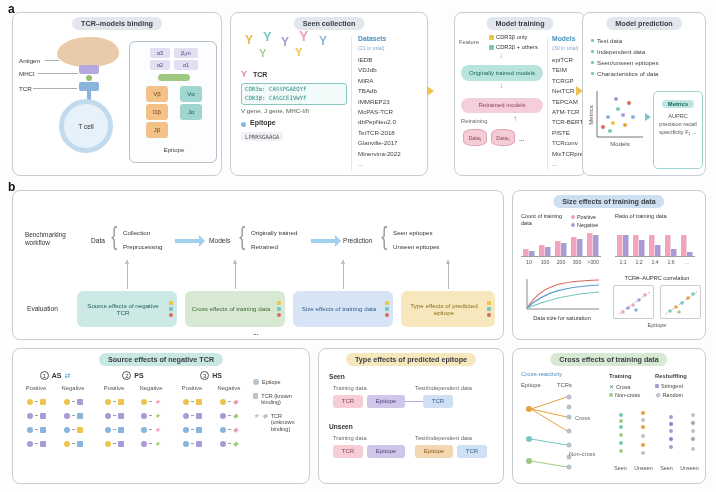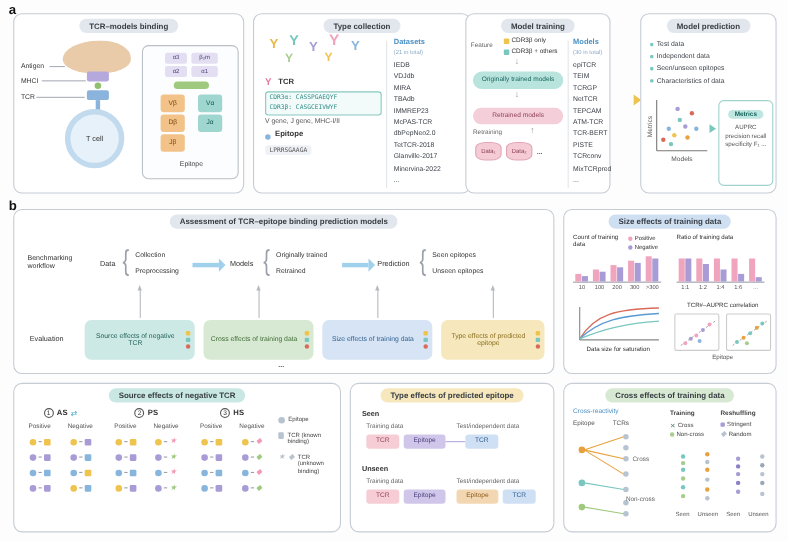--- a/index.html
+++ b/index.html
@@ -95,21 +95,21 @@
       <div class="obox" style="left:16px;top:44px">Vβ</div>
       <div class="obox" style="left:16px;top:62px">Dβ</div>
       <div class="obox" style="left:16px;top:80px">Jβ</div>
       <div class="tbx" style="left:50px;top:44px">Vα</div>
       <div class="tbx" style="left:50px;top:62px">Jα</div>
       <div class="abs t6" style="left:0;top:104px;width:88px;text-align:center;color:#444">Epitope</div>
     </div>
   </div>
 
   <div class="box" style="left:230px;top:12px;width:198px;height:164px">
-    <div class="pill">Type collection</div>
+    <div class="pill">Seen collection</div>
     <span class="yico" style="left:14px;top:20px;font-size:12px;color:#e8b84b">Y</span>
     <span class="yico" style="left:32px;top:16px;font-size:13px;color:#79c7bf">Y</span>
     <span class="yico" style="left:50px;top:22px;font-size:12px;color:#a99cd6">Y</span>
     <span class="yico" style="left:68px;top:15px;font-size:14px;color:#f0a4bd">Y</span>
     <span class="yico" style="left:88px;top:21px;font-size:12px;color:#87b5dd">Y</span>
     <span class="yico" style="left:28px;top:34px;font-size:11px;color:#a6cd8c">Y</span>
     <span class="yico" style="left:64px;top:33px;font-size:11px;color:#eec34e">Y</span>
     <span class="yico" style="left:10px;top:56px;font-size:9px;color:#e87da0">Y</span>
     <div class="abs t7 b" style="left:22px;top:58px">TCR</div>
     <div class="seqbox" style="left:10px;top:70px;width:106px">
@@ -133,21 +133,21 @@
       <div>dbPepNeo2.0</div>
       <div>TetTCR-2018</div>
       <div>Glanville-2017</div>
       <div>Minervina-2022</div>
       <div>...</div>
     </div>
   </div>
 
   <div class="flow-arrow" style="left:427px;top:86px"></div>
 
-  <div class="box" style="left:423px;top:12px;width:132px;height:164px">
+  <div class="box" style="left:454px;top:12px;width:132px;height:164px">
     <div class="pill">Model training</div>
     <div class="abs t55" style="left:4px;top:26px;color:#666">Feature</div>
     <div class="abs" style="left:34px;top:21px;display:flex;align-items:center;gap:2px">
       <i class="sq c-yellow"></i>
       <span class="t55">CDR3β only</span>
     </div>
     <div class="abs" style="left:34px;top:31px;display:flex;align-items:center;gap:2px">
       <i class="sq c-teal"></i>
       <span class="t55">CDR3β + others</span>
     </div>
@@ -217,21 +217,20 @@
     <div class="abs" style="left:62px;top:100px;width:0;height:0;border-top:4px solid transparent;border-bottom:4px solid transparent;border-left:6px solid #79c7bf"></div>
     <div class="metbox" style="left:70px;top:78px;width:50px;height:78px">
       <span class="metpill">Metrics</span>
       <div class="metwords">AUPRC precision recall specificity F₁ ...</div>
     </div>
   </div>
 
   <div class="panel-label abs" style="left:8px;top:180px">b</div>
 
   <div class="box" style="left:12px;top:190px;width:492px;height:150px">
-    <div class="pill">Assessment of TCR–epitope binding prediction models</div>
     <div class="abs" style="left:12px;top:40px;width:56px;font-size:6.4px;line-height:8px;color:#333">Benchmarking workflow</div>
     <div class="abs t65" style="left:78px;top:46px">Data</div>
     <div class="brace" style="left:97px;top:32px">{</div>
     <div class="abs t6" style="left:110px;top:38px">Collection</div>
     <div class="abs t6" style="left:110px;top:52px">Preprocessing</div>
     <div class="barrow" style="left:162px;top:48px;width:24px"></div>
     <div class="abs t65" style="left:196px;top:46px">Models</div>
     <div class="brace" style="left:225px;top:32px">{</div>
     <div class="abs t6" style="left:238px;top:38px">Originally trained</div>
     <div class="abs t6" style="left:238px;top:52px">Retrained</div>

